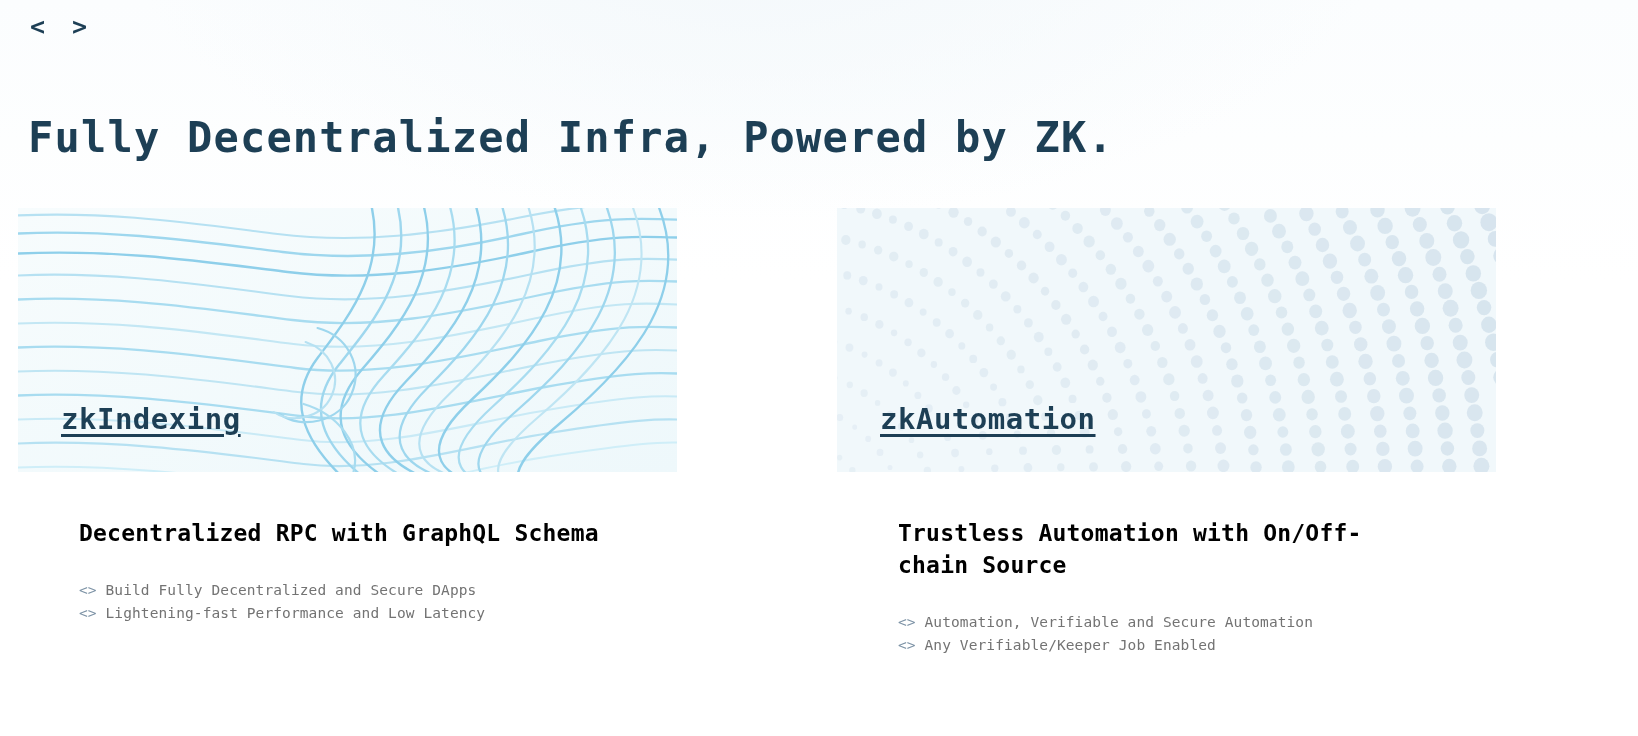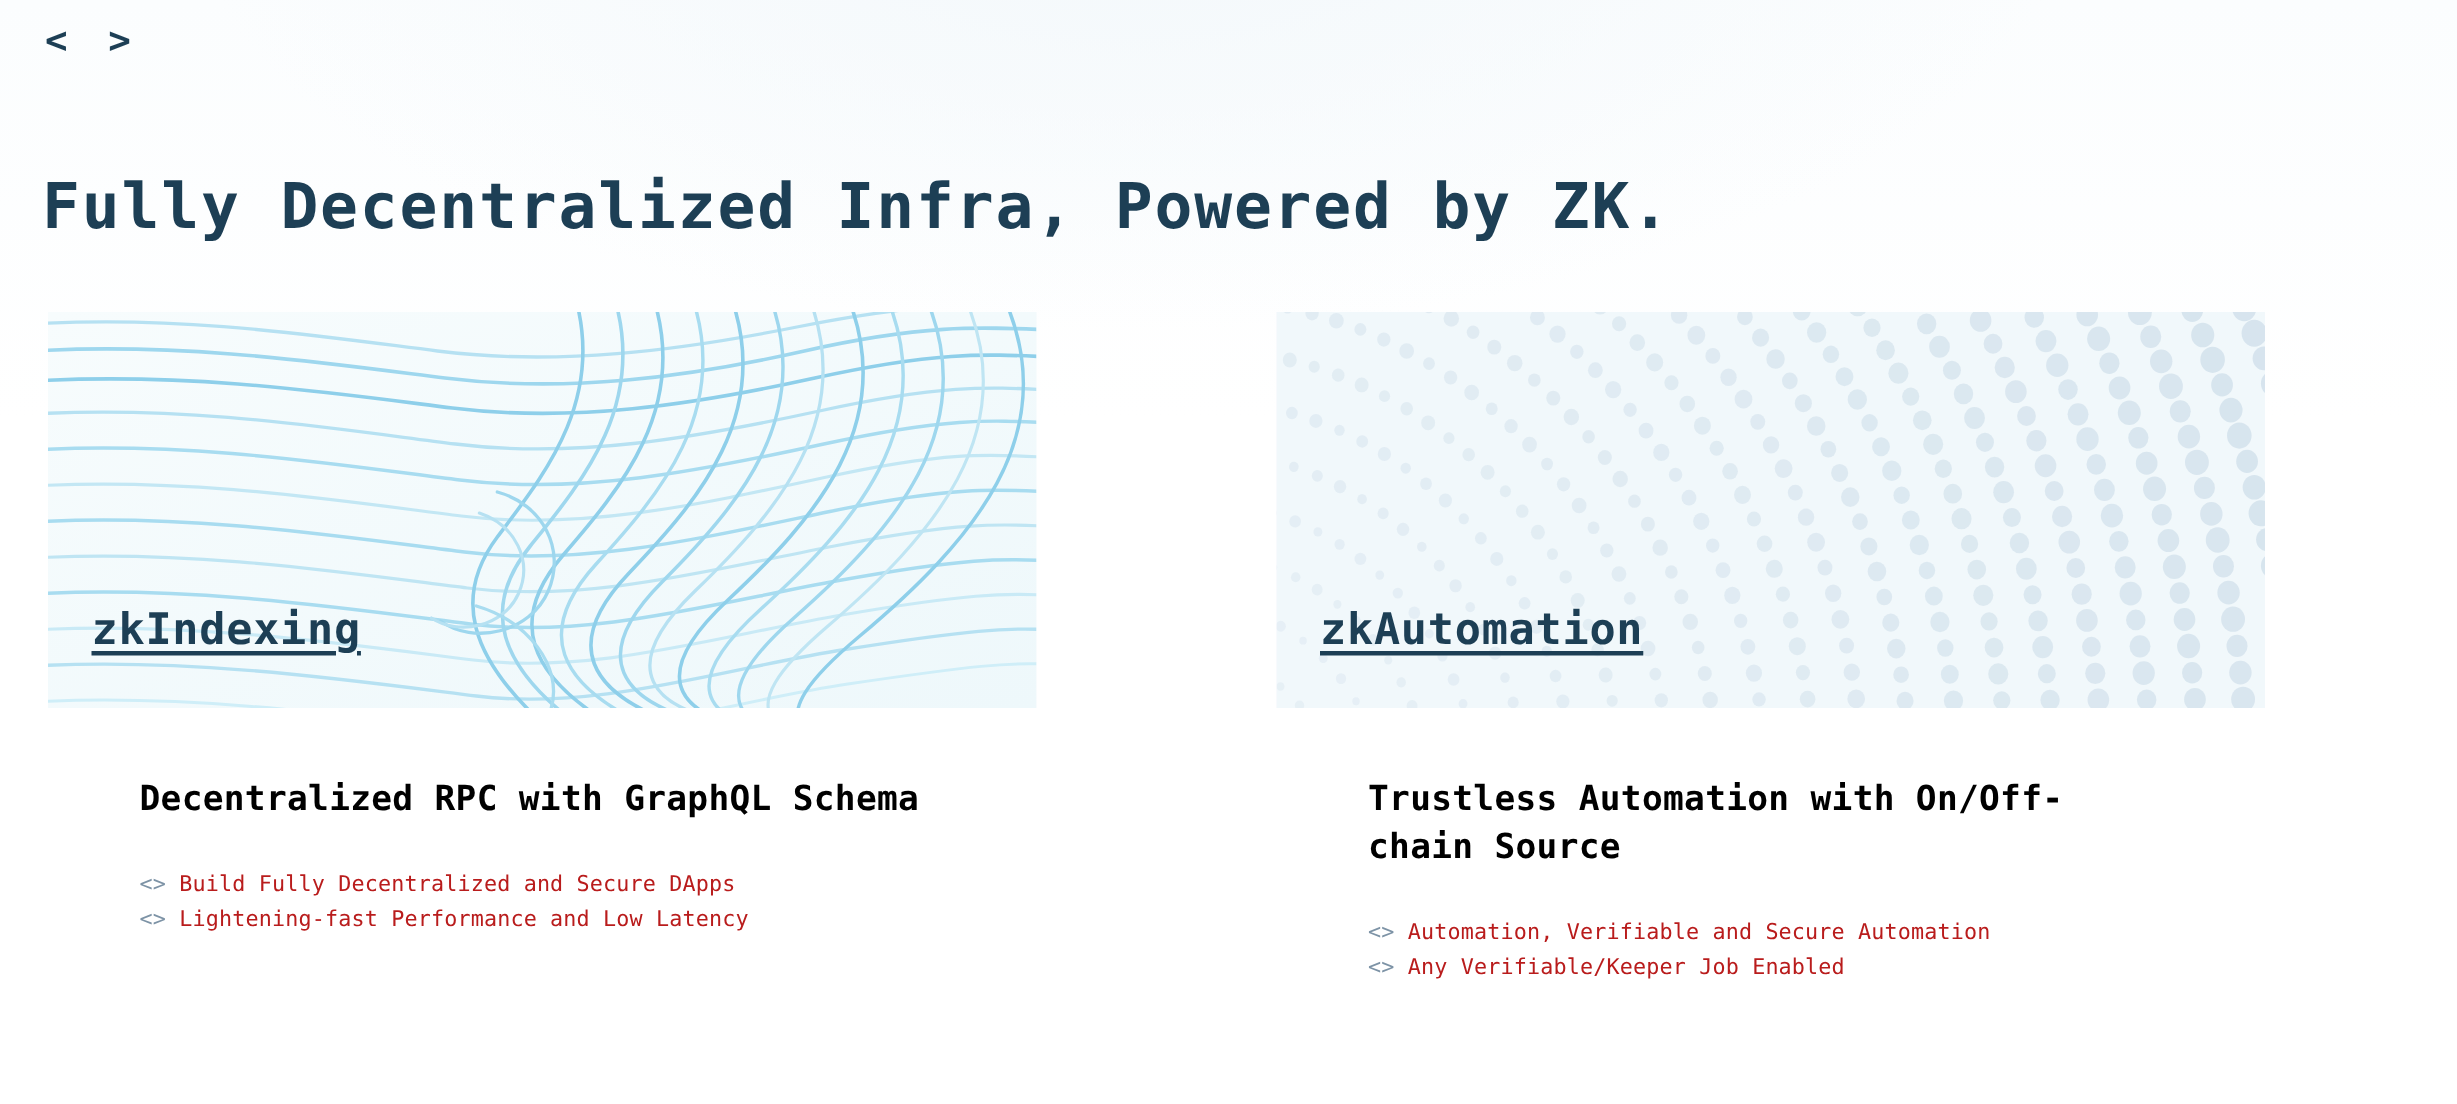--- a/index.html
+++ b/index.html
@@ -60,21 +60,21 @@
     top: 208px;
     width: 1638px;
     display: flex;
   }
   .card {
     width: 819px;
     position: relative;
   }
   .card-inner {
     position: relative;
-    padding-left: 32px;
+    padding-left: 18px;
     padding-right: 0;
   }
 
   
   .card-hero {
     position: relative;
     width: 659px;
     height: 264px;
     overflow: hidden;
     background: #f4fafc;
@@ -121,21 +121,21 @@
   .bullets li {
     font-size: 14.5px;
     line-height: 22.5px;
     color: #7d93a6;
     letter-spacing: 0.1px;
     white-space: nowrap;
   }
   .bullets .bmark {
     color: #7d93a6;
   }
-  .bullets .btext { color: #b91c1c; }
+  .bullets .btext { color: #737373; }
 </style>
 </head>
 <body>
 
 <div class="page-bg"></div>
 
 <div class="wrap">
 
   <div class="code-mark">&lt; &gt;</div>
 

